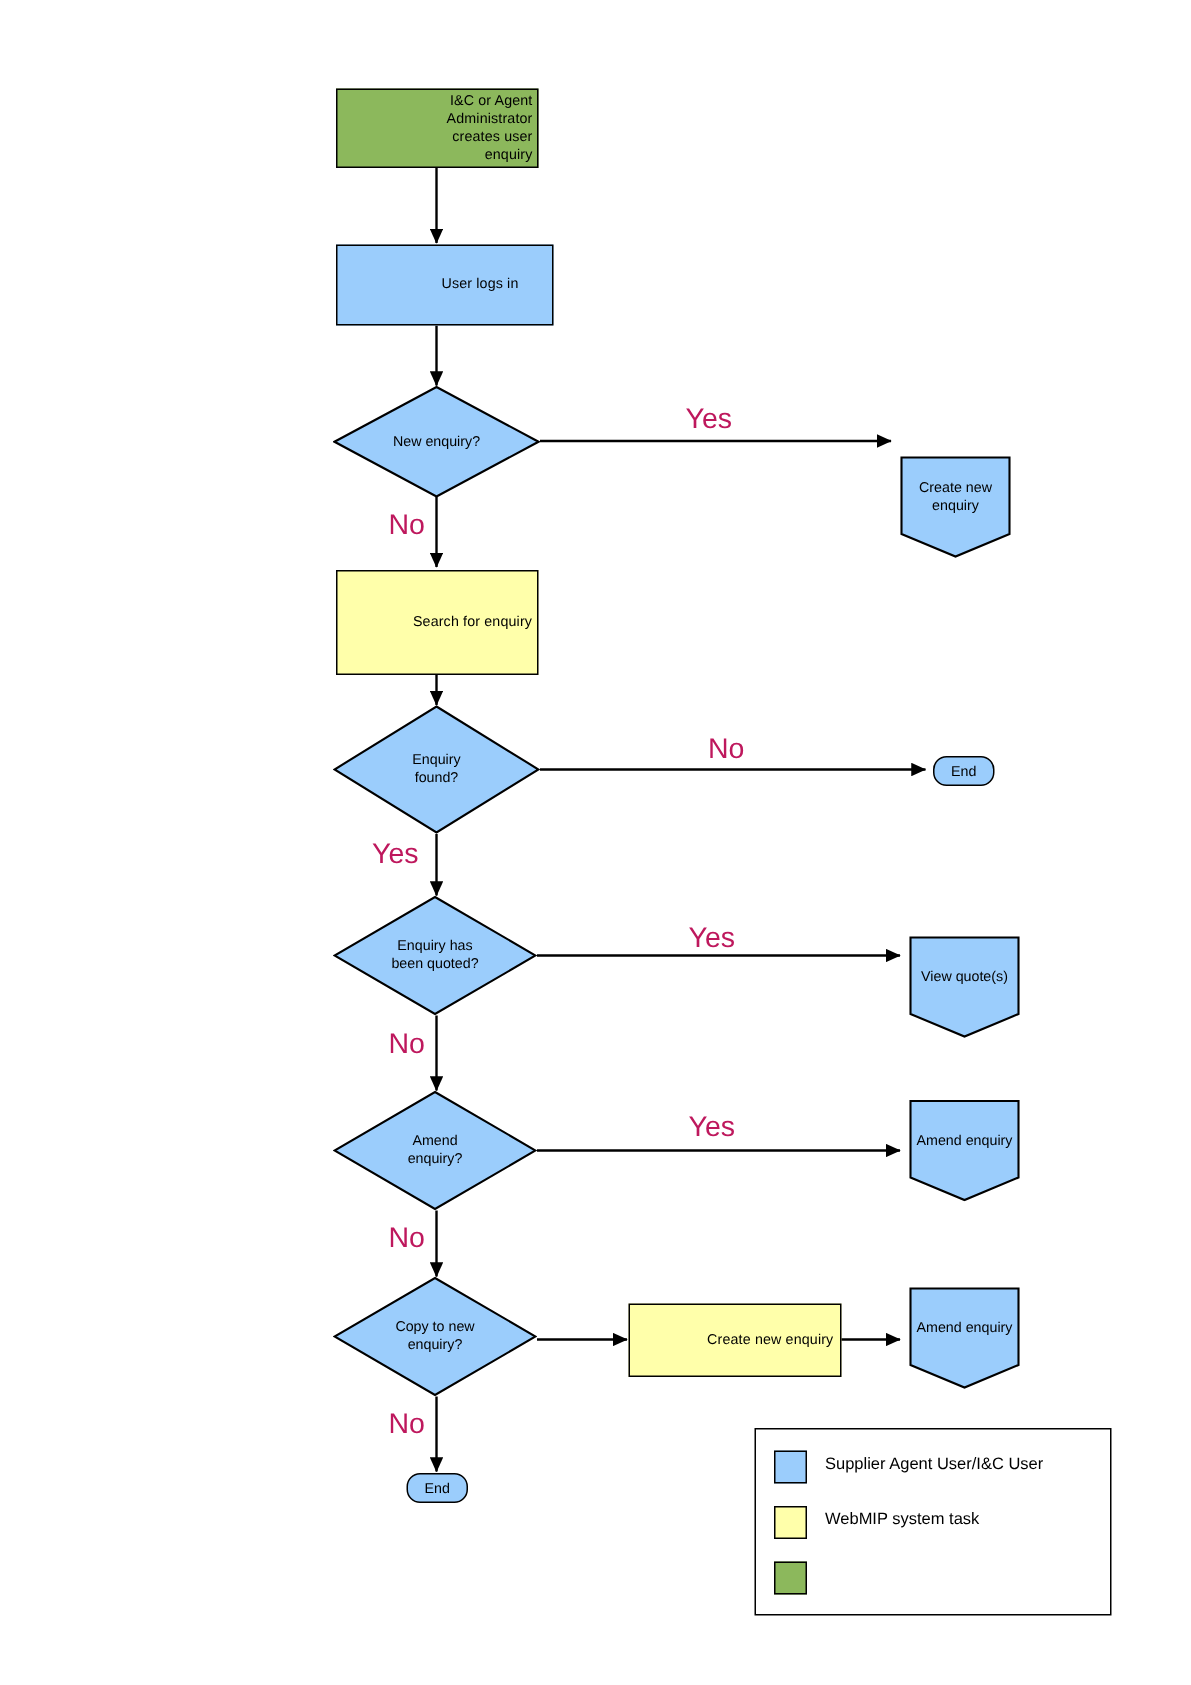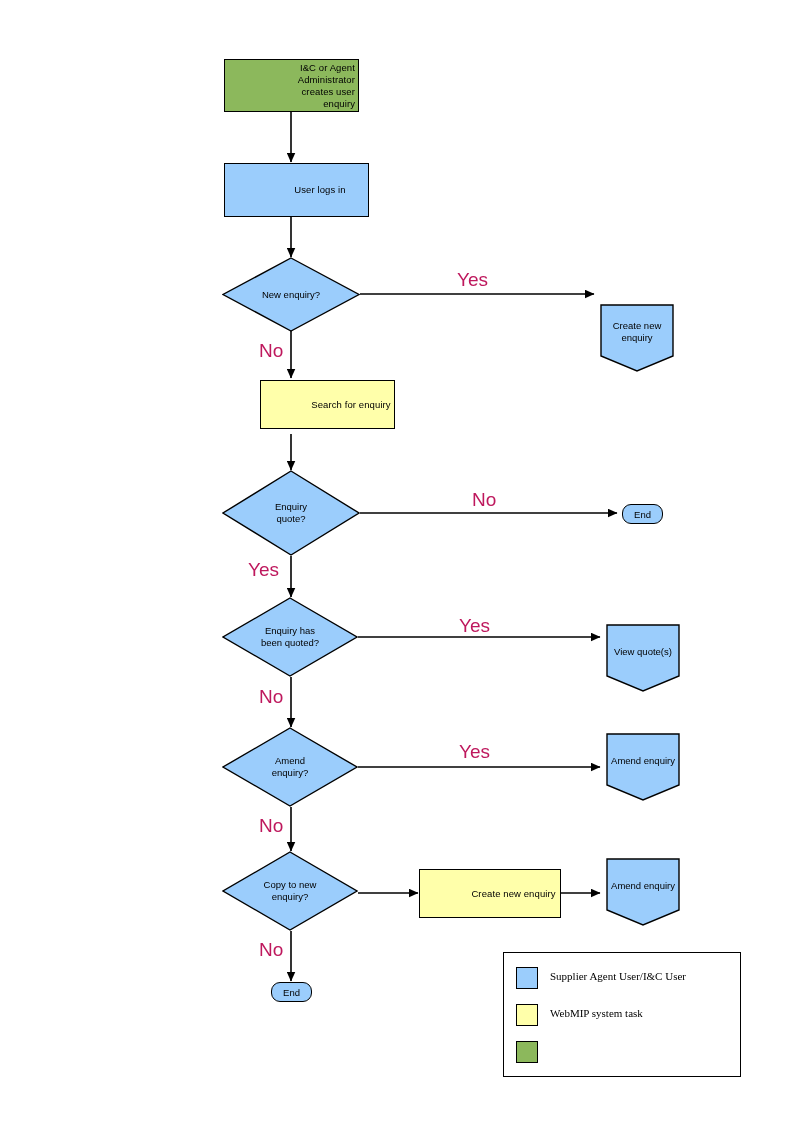--- a/index.html
+++ b/index.html
@@ -99,21 +99,20 @@
     z-index: 4;
     white-space: nowrap;
   }
 
   .legend {
     position: absolute;
     box-sizing: border-box;
     border: 1px solid #000;
     background: #ffffff;
     z-index: 5;
-    font-family: Liberation Serif, serif;
   }
   .legend-row {
     position: absolute;
     display: flex;
     align-items: flex-start;
   }
   .legend-swatch {
     width: 22px;
     height: 22px;
     border: 1px solid #000;
@@ -192,32 +191,32 @@
 <div class="pent-wrap" style="left:600px; top:260px; width:74px; height:68px;margin-top:44px;">
   <svg viewBox="0 0 74 68" xmlns="http://www.w3.org/2000/svg">
     <polygon points="1,1 73,1 73,52 37,67 1,52" fill="#9BCDFC" stroke="#000" stroke-width="1.4"></polygon>
   </svg>
   <div class="pent-label">
     <div>Create new</div>
     <div>enquiry</div>
   </div>
 </div>
 
-<div class="node rect yellow" style="left:224px; top:380px; width:135px; height:49px;margin-left:36px;">
+<div class="node rect yellow" style="left:224px; top:380px; width:135px; height:70px;">
   <span>Search for enquiry</span>
 </div>
 
 <div class="diamond-wrap" style="left:222px; top:470px; width:138px; height:86px;">
   <svg viewBox="0 0 138 86" xmlns="http://www.w3.org/2000/svg">
     <polygon points="69,1 137,43 69,85 1,43" fill="#9BCDFC" stroke="#000" stroke-width="1.4"></polygon>
   </svg>
   <div class="diamond-label">
     <div>
       <div>Enquiry</div>
-      <div>quote?</div>
+      <div>found?</div>
     </div>
   </div>
 </div>
 
 <div class="term" style="left:622px; top:504px; width:41px; height:20px;">
   <span>End</span>
 </div>
 
 <div class="diamond-wrap" style="left:222px; top:597px; width:136px; height:80px;">
   <svg viewBox="0 0 136 80" xmlns="http://www.w3.org/2000/svg">

